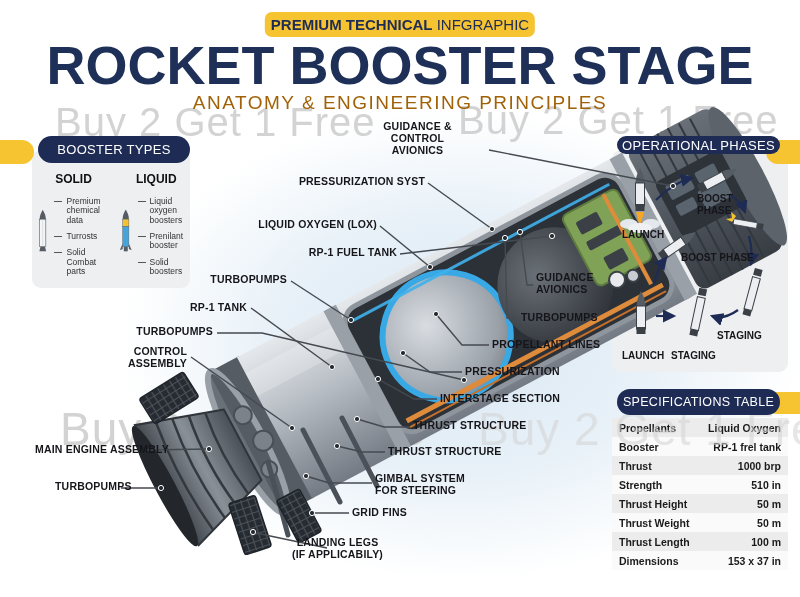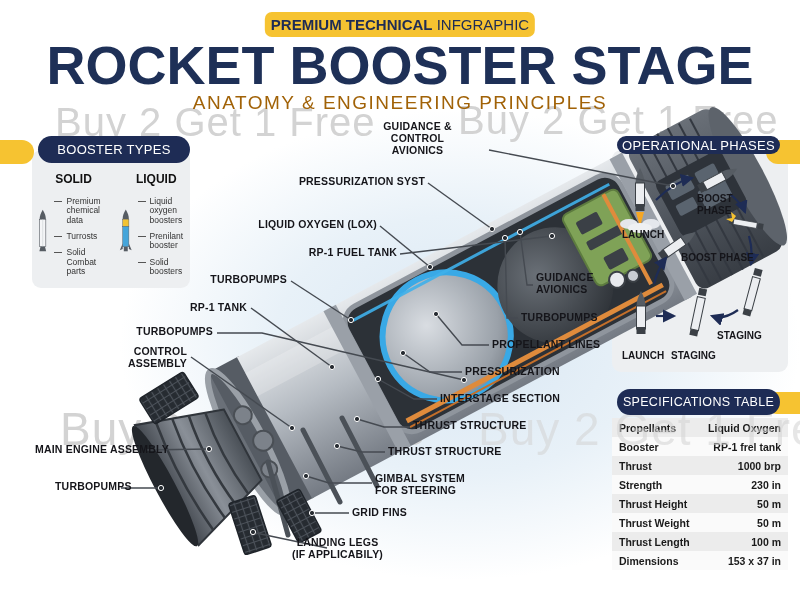--- a/index.html
+++ b/index.html
@@ -188,21 +188,21 @@
     <div class="spec-row">
         <span>Booster</span>
         <span>RP-1 frel tank</span>
       </div>
     <div class="spec-row">
         <span>Thrust</span>
         <span>1000 brp</span>
       </div>
     <div class="spec-row">
         <span>Strength</span>
-        <span>230 in</span>
+        <span>510 in</span>
       </div>
     <div class="spec-row">
         <span>Thrust Height</span>
         <span>50 m</span>
       </div>
     <div class="spec-row">
         <span>Thrust Weight</span>
         <span>50 m</span>
       </div>
     <div class="spec-row">

